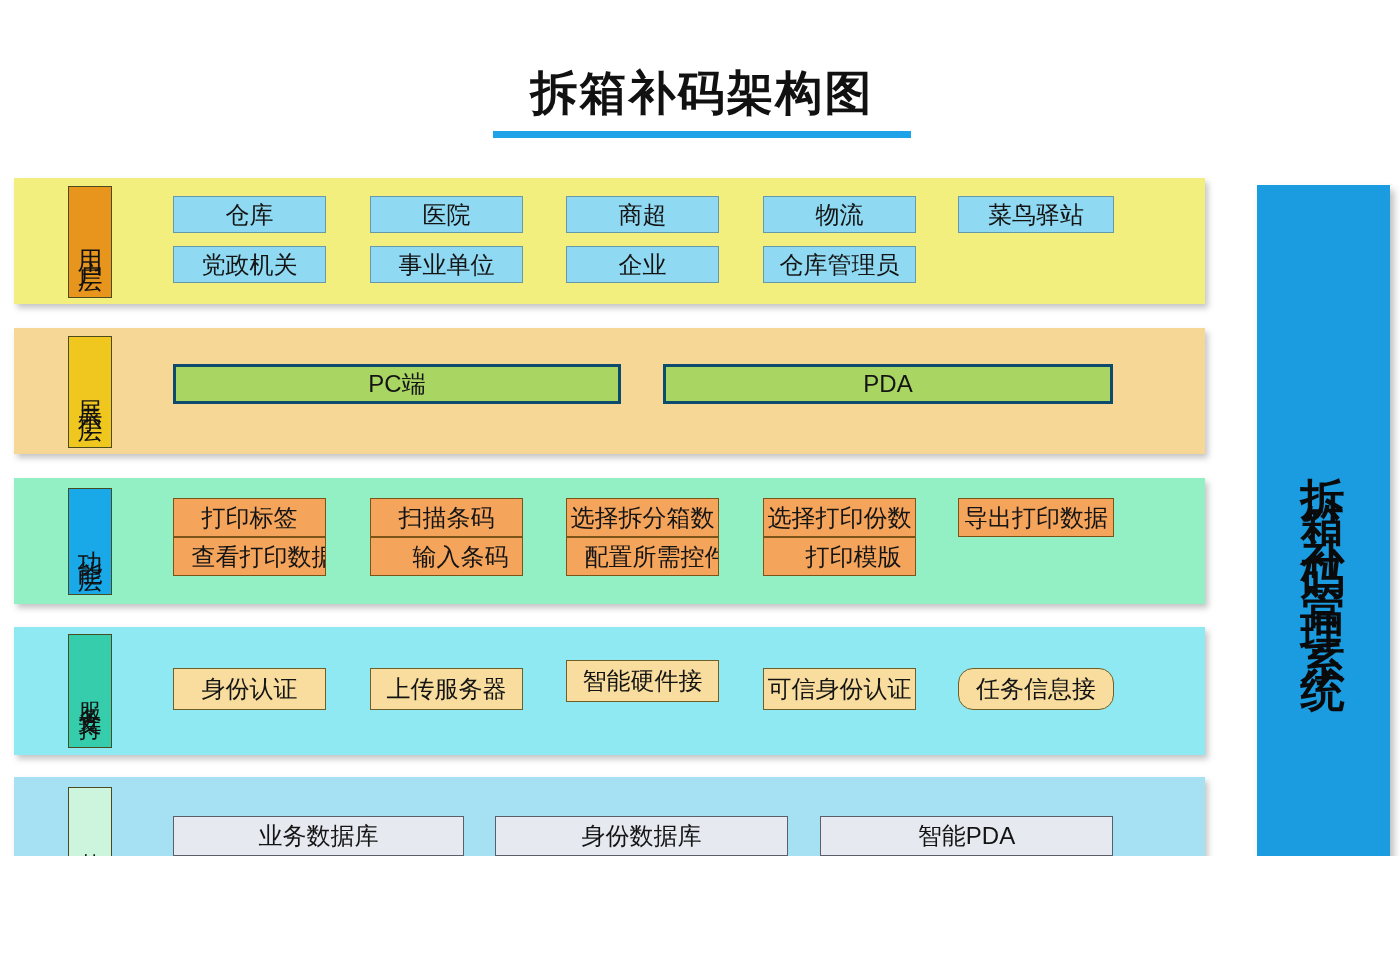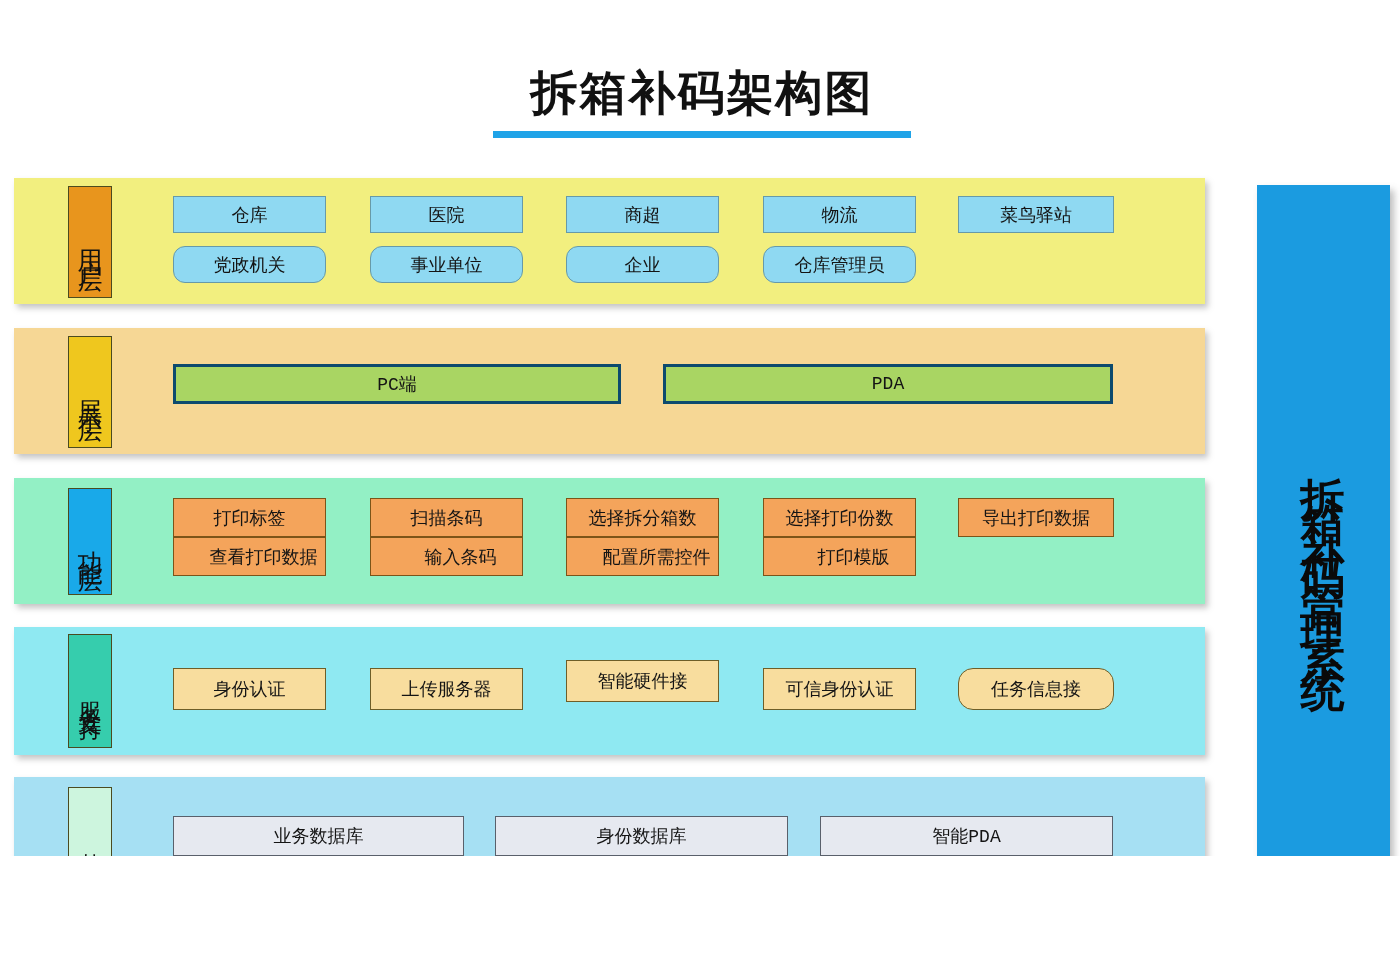--- a/index.html
+++ b/index.html
@@ -25,21 +25,21 @@
   .layer-label {
     position:absolute; left:54px;
     writing-mode:vertical-lr; text-orientation:upright;
     display:flex; align-items:center; justify-content:center;
     font-family:"Liberation Serif", serif;
     font-size:25px; color:#111; border:1px solid #4b4b20;
     text-align:center; letter-spacing:10px; padding-top:6px;
   }
   .node {
     position:absolute; display:flex; align-items:center; justify-content:center;
-    font-family:Liberation Mono, monospace; font-size:18px; color:#141414;
+    font-family:Liberation Sans, sans-serif; font-size:24px; color:#141414;
     white-space:nowrap; overflow:hidden;
   }
   
   .l1 { top:178px; height:126px; background:#f2ef7f; }
   .l1 .layer-label { top:8px; width:44px; height:112px; background:#e8951d; }
   .l1 .node { background:#8fd9f2; border:1px solid #679aa8; height:37px; }
   
   .l2 { top:328px; height:126px; background:#f6d795; }
   .l2 .layer-label { top:8px; width:44px; height:112px; background:#efc71e; }
   .l2 .node { background:#a9d563; border:3px solid #0c4a6e; height:40px; }
@@ -54,21 +54,21 @@
   
   .l5 { top:777px; height:124px; background:#a6e0f3; }
   .l5 .layer-label { top:10px; width:44px; height:110px; background:#cdf5de; font-size:23px; letter-spacing:5px; }
   .l5 .node { background:#e6e9f0; border:1px solid #59606b; height:40px; }
   
   .c1 { left:159px; width:153px; }
   .c2 { left:356px; width:153px; }
   .c3 { left:552px; width:153px; }
   .c4 { left:749px; width:153px; }
   .c5 { left:944px; width:156px; }
-  .r1a { top:18px; }  .r2a { top:68px;border-radius:12px; }   
+  .r1a { top:18px; }  .r2a { top:68px; }   
   .r1c { top:20px; }  .r2c { top:59px;padding-left:28px; }   
   
   .side-banner {
     position:absolute; left:1257px; top:185px; width:133px; height:720px;
     background:#1b9be0; box-shadow:4px 5px 7px rgba(110,110,110,.45);
     display:flex; align-items:center; justify-content:center;
   }
   .side-banner-text {
     writing-mode:vertical-lr; text-orientation:upright;
     font-size:44px; font-weight:bold; color:#0a0a0a; letter-spacing:27px;

